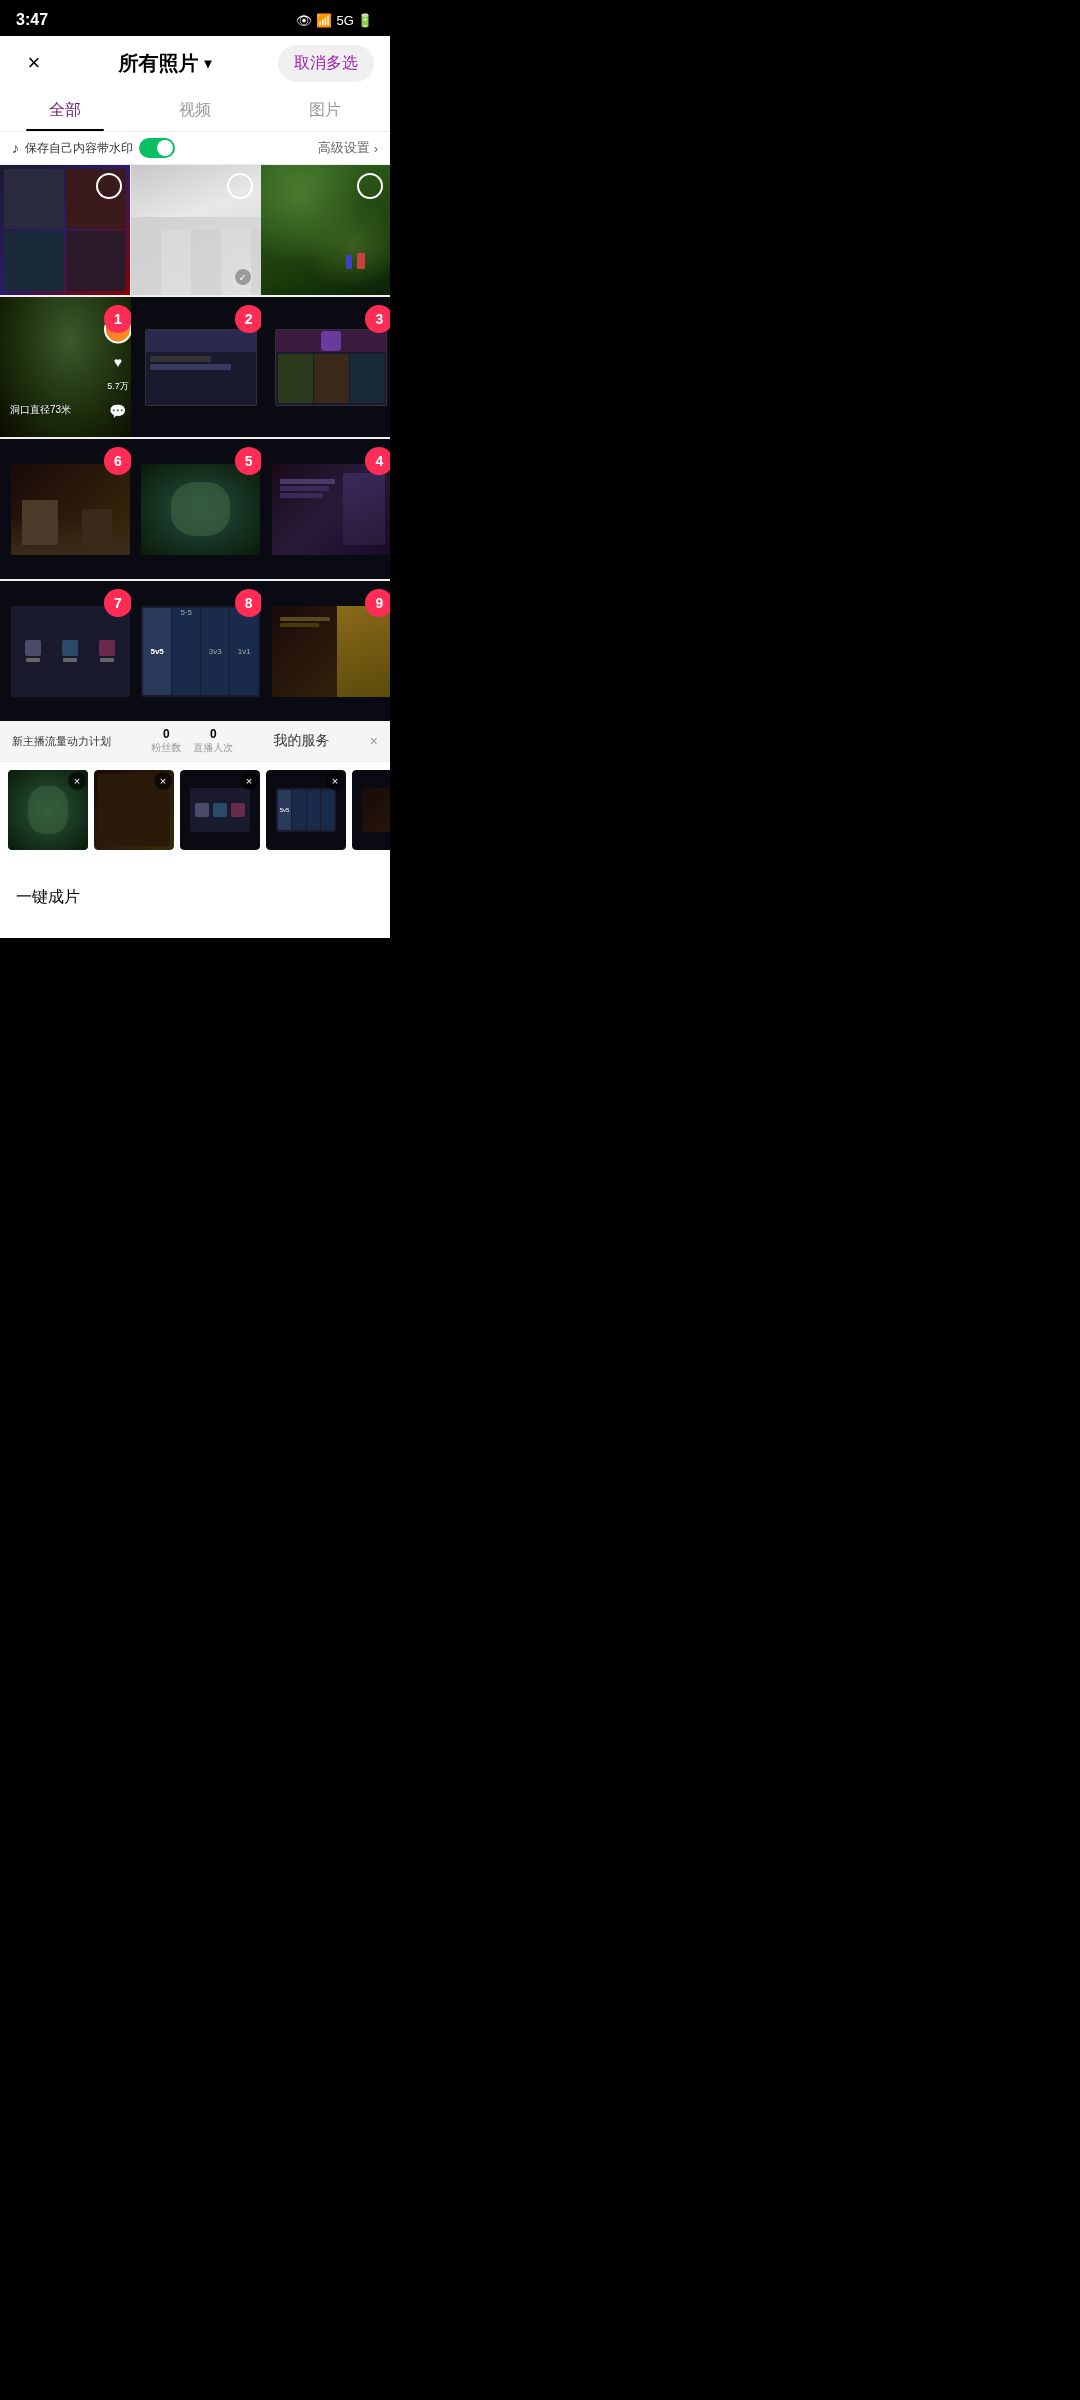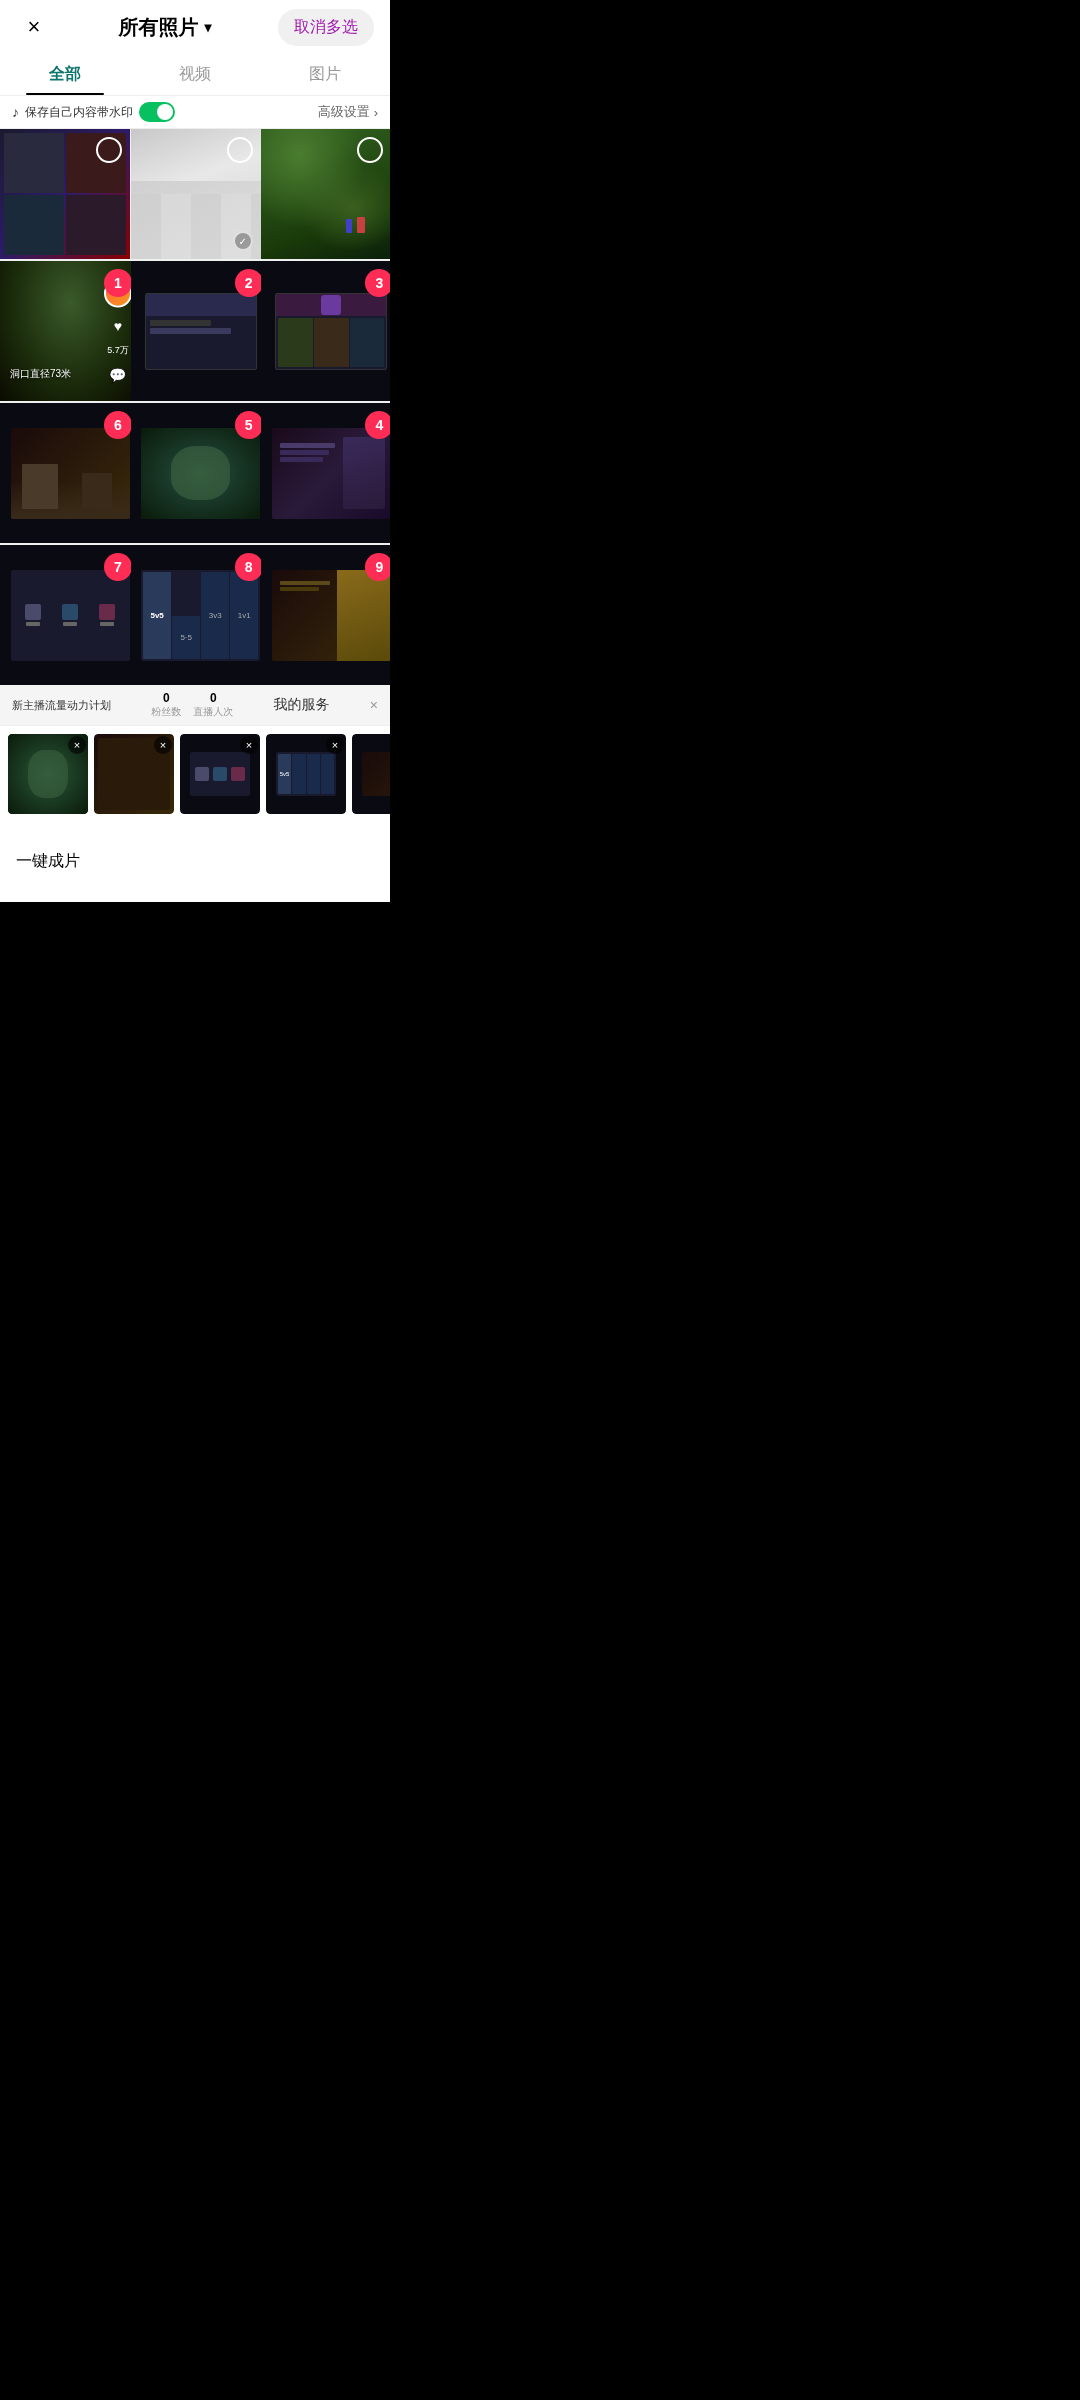--- a/index.html
+++ b/index.html
@@ -71,22 +71,22 @@
     .tab {
       flex: 1;
       text-align: center;
       padding: 10px 0;
       font-size: 16px;
       color: #999;
       cursor: pointer;
       position: relative;
     }
     .tab.active {
-      color: #0f766e;
-      font-weight: 700;
+      color: #701a75;
+      font-weight: 400;
     }
     .tab.active::after {
       content: '';
       position: absolute;
       bottom: 0; left: 20%; right: 20%;
       height: 2px;
       background: #000;
       border-radius: 2px;
     }
 
@@ -255,20 +255,29 @@
       justify-content: space-between;
       font-size: 11px;
       color: #666;
     }
   </style>
 </head>
 <body>
 
 <div style="width:390px; margin:0 auto; background:#000; min-height:860px; position:relative; overflow:hidden;">
 
+  <div class="status-bar">
+    <span class="status-time">3:47</span>
+    <div class="status-icons">
+      <span>👁</span>
+      <span>📶</span>
+      <span>5G</span>
+      <span>🔋</span>
+    </div>
+  </div>
 
   <div class="header">
     <button class="close-btn">×</button>
     <div class="album-selector">
       <span>所有照片</span>
       <span class="album-dropdown-icon">▾</span>
     </div>
     <button class="cancel-multi-btn">取消多选</button>
   </div>
 
@@ -454,21 +463,21 @@
 
     <div class="grid-item" style="height:140px;">
       <div style="width:100%;height:100%;background:#0a0a12;position:relative;">
         <div style="position:absolute;inset:0;display:flex;align-items:center;justify-content:center;">
           <div style="width:85%;height:65%;background:#1a1a2e;border-radius:2px;overflow:hidden;">
 
             <div style="display:flex;height:100%;gap:1px;padding:2px;">
               <div style="flex:1;background:#2a3a5a;border-radius:1px;display:flex;flex-direction:column;align-items:center;justify-content:center;">
                 <div style="color:#fff;font-size:8px;font-weight:700;">5v5</div>
               </div>
-              <div style="flex:1;background:#1a2a4a;border-radius:1px;display:flex;flex-direction:column;align-items:center;justify-content:center;margin-top:44px;">
+              <div style="flex:1;background:#1a2a4a;border-radius:1px;display:flex;flex-direction:column;align-items:center;">
                 <div style="color:#aaa;font-size:8px;">5·5</div>
               </div>
               <div style="flex:1;background:#1a2a4a;border-radius:1px;display:flex;flex-direction:column;align-items:center;justify-content:center;">
                 <div style="color:#aaa;font-size:8px;">3v3</div>
               </div>
               <div style="flex:1;background:#1a2a4a;border-radius:1px;display:flex;flex-direction:column;align-items:center;justify-content:center;">
                 <div style="color:#aaa;font-size:8px;">1v1</div>
               </div>
             </div>
           </div>

